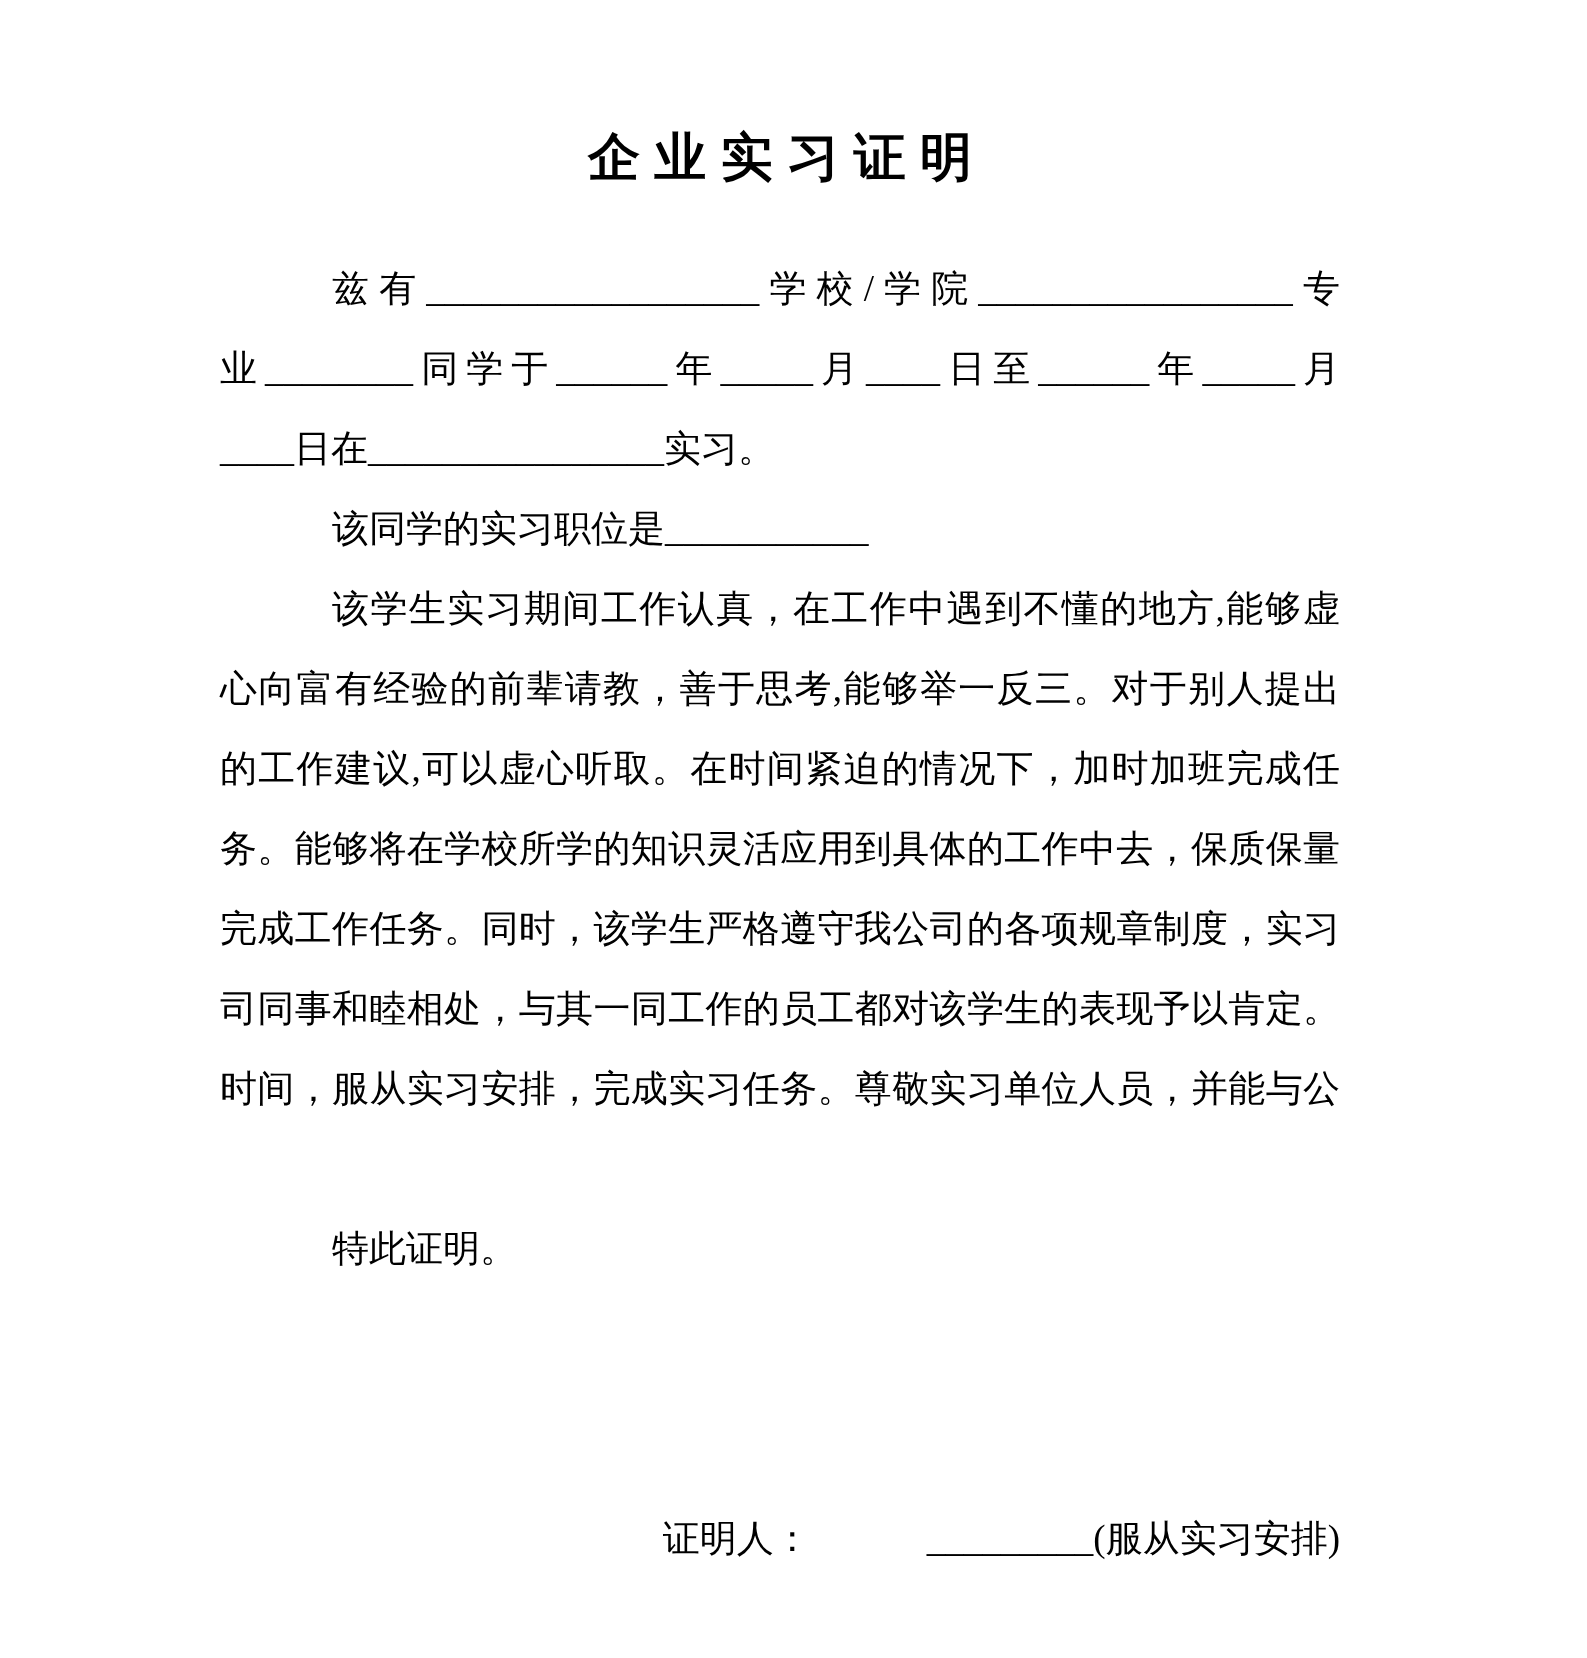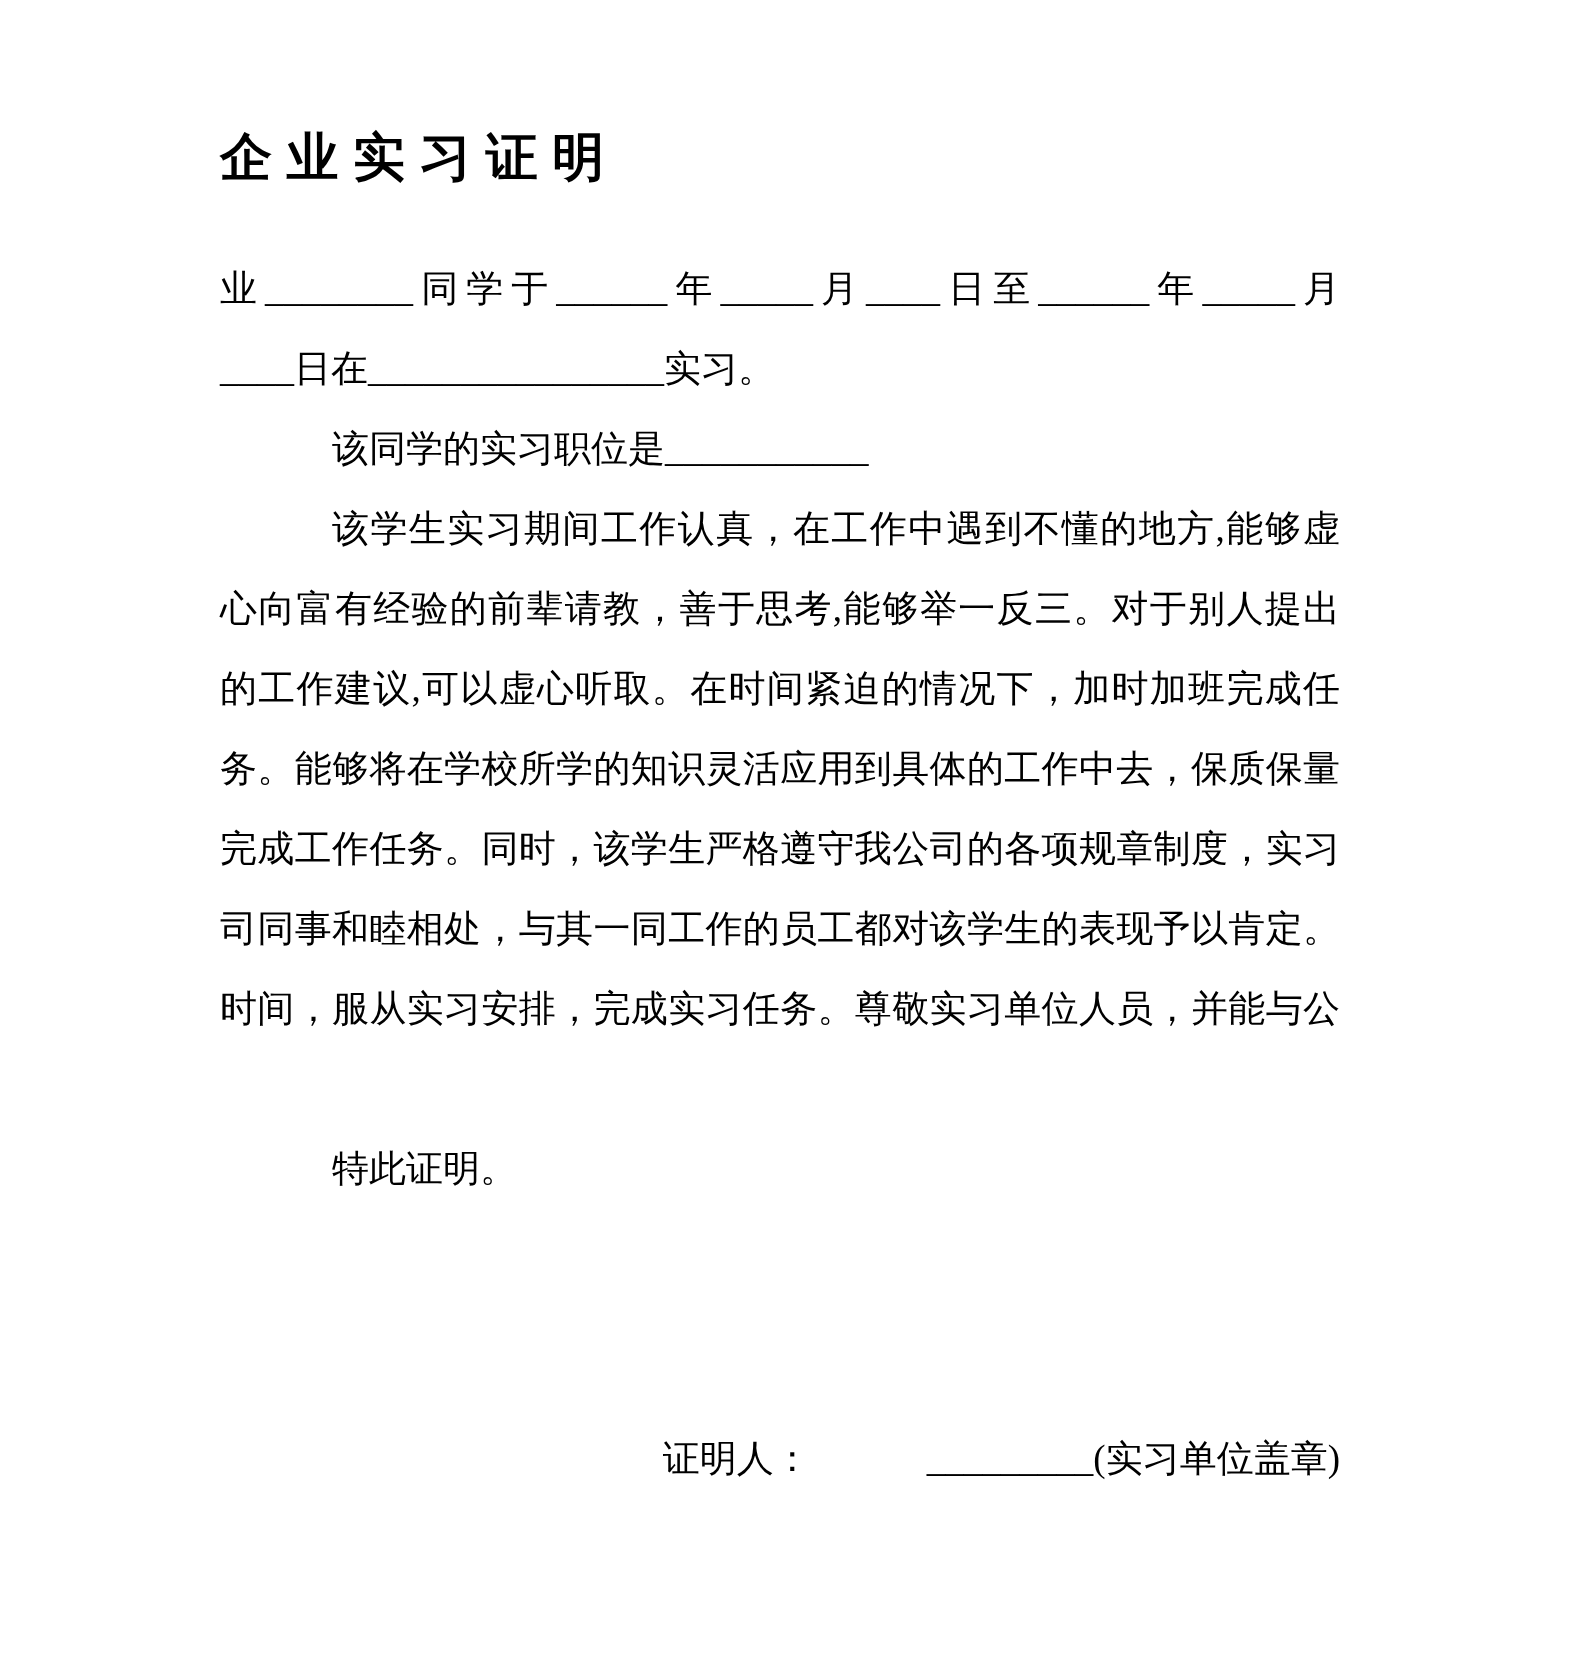--- a/index.html
+++ b/index.html
@@ -18,21 +18,21 @@
     box-sizing: content-box;
     padding-top: 120px;
     padding-left: 220px;
     width: 1120px;
   }
   .doc-title {
     font-family: "Liberation Sans", sans-serif;
     font-weight: bold;
     font-size: 52px;
     line-height: 75px;
-    text-align: left;
+    text-align: center;
     margin: 0 0 54px 0;
     white-space: pre;
   }
   .line {
     font-size: 37px;
     line-height: 80px;
     margin: 0;
   }
   .justify {
     text-align: justify;
@@ -52,35 +52,36 @@
   }
 </style>
 </head>
 <body>
 
 <div class="page">
 
   <h1 class="doc-title">企 业 实 习 证 明</h1>
 
   <div>
+    <div class="line justify indent">兹有__________________学校/学院_________________专</div>
     <div class="line justify">业________同学于______年_____月____日至______年_____月</div>
     <div class="line">____日在________________实习。</div>
   </div>
 
   <div class="line indent">该同学的实习职位是___________</div>
 
   <div>
     <div class="line justify indent">该学生实习期间工作认真，在工作中遇到不懂的地方,能够虚</div>
     <div class="line justify">心向富有经验的前辈请教，善于思考,能够举一反三。对于别人提出</div>
     <div class="line justify">的工作建议,可以虚心听取。在时间紧迫的情况下，加时加班完成任</div>
     <div class="line justify">务。能够将在学校所学的知识灵活应用到具体的工作中去，保质保量</div>
     <div class="line justify">完成工作任务。同时，该学生严格遵守我公司的各项规章制度，实习</div>
     <div class="line justify">司同事和睦相处，与其一同工作的员工都对该学生的表现予以肯定。</div>
     <div class="line justify">时间，服从实习安排，完成实习任务。尊敬实习单位人员，并能与公</div>
   </div>
 
   <div class="line indent gap-above-1">特此证明。</div>
 
   <div class="line sign-line gap-above-sign">
-    <span class="sign-label">证明人：</span><span>_________(实习单位盖章)</span>
+    <span class="sign-label">证明人：</span><span>_________(服从实习安排)</span>
   </div>
 
 </div>
 
 </body></html>

